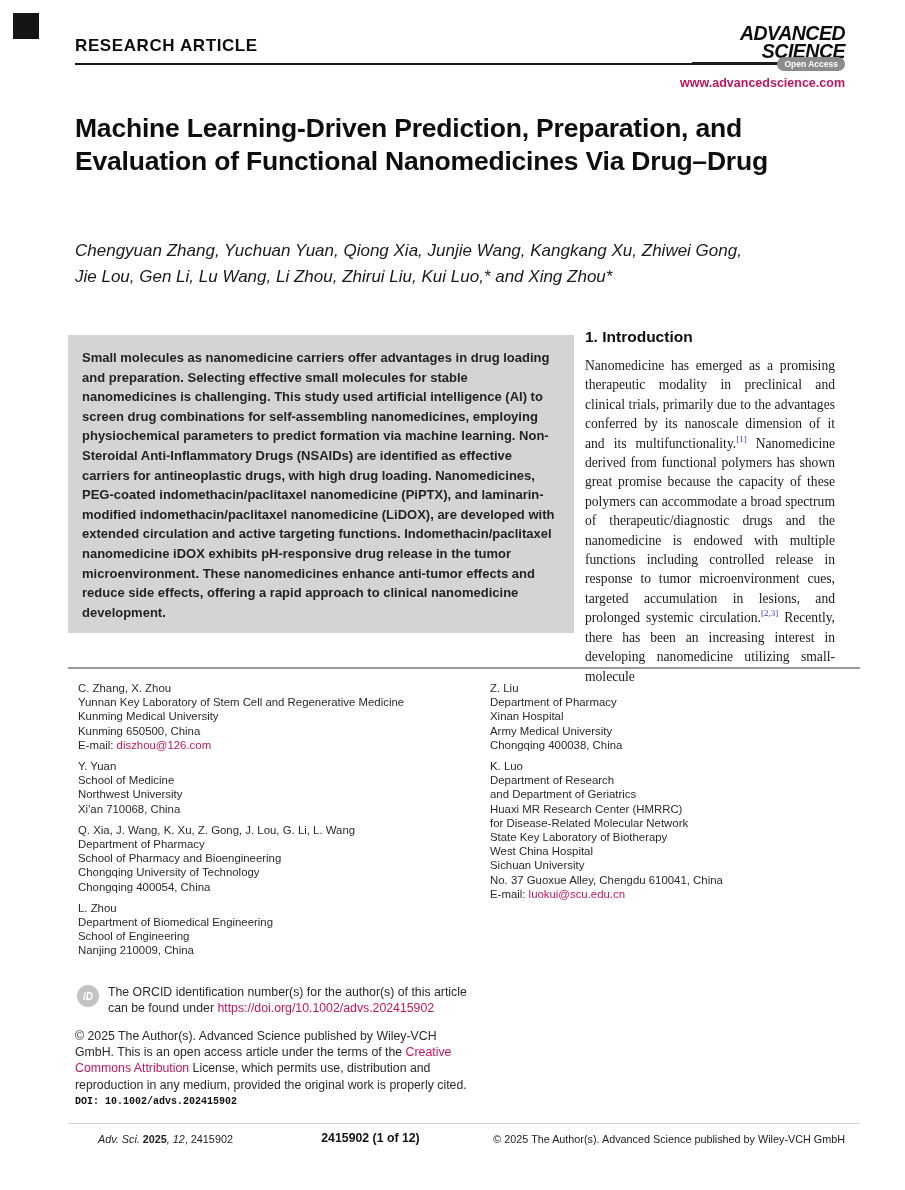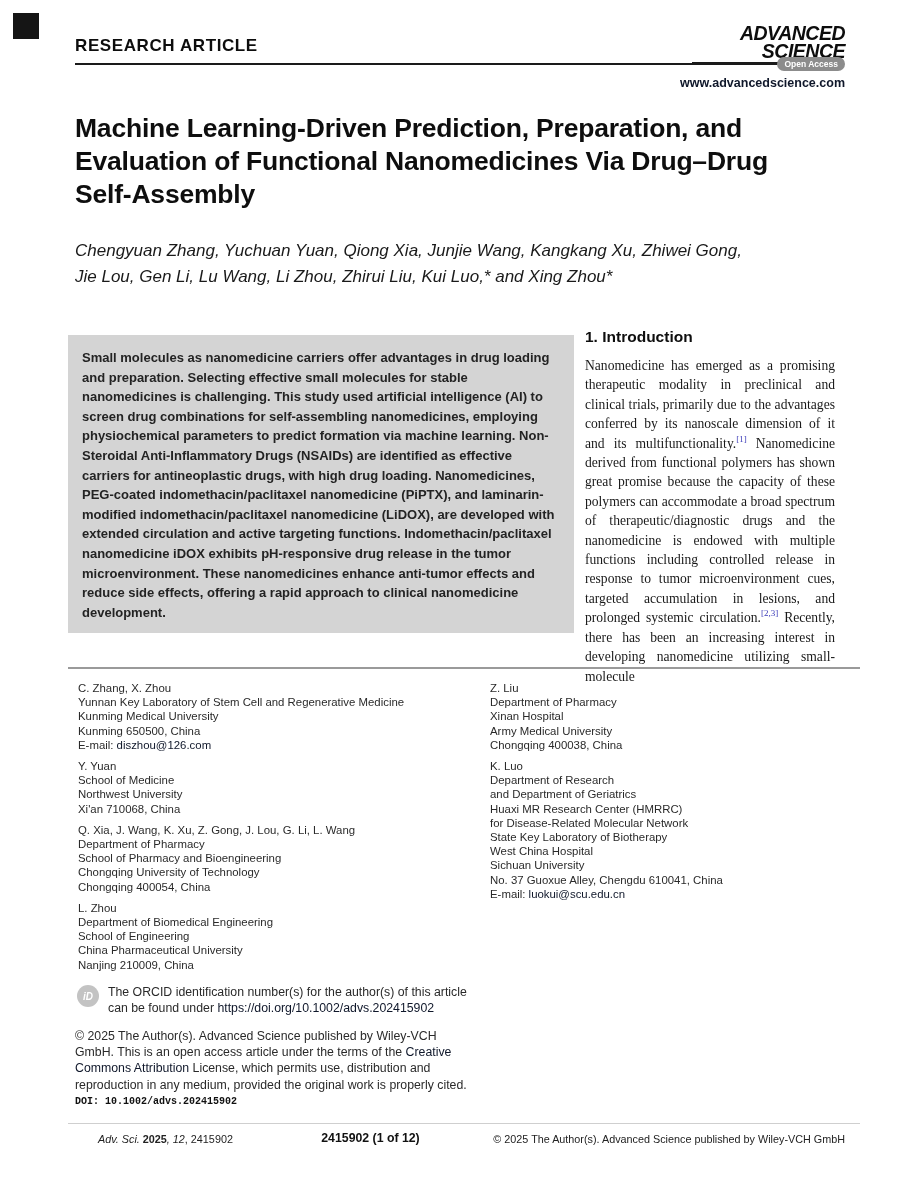--- a/index.html
+++ b/index.html
@@ -1,18 +1,18 @@
 <!DOCTYPE html>
 <html><head>
 <meta charset="utf-8">
 <style>
   html,body{margin:0;padding:0;background:#e8e8e8;}
   .page{position:relative;width:905px;height:1190px;background:#ffffff;margin:0 auto;
         font-family:"Liberation Sans",sans-serif;color:#1c1c1c;overflow:hidden;}
-  .link{color:#0f172a;text-decoration:none;cursor:pointer;}
+  .link{color:#be185d;text-decoration:none;cursor:pointer;}
   .corner-marker{position:absolute;left:13px;top:13px;width:26px;height:26px;background:#151515;}
 
   
   .kicker{position:absolute;left:75px;top:36px;font-size:17px;font-weight:bold;letter-spacing:.6px;color:#0d0d0d;}
   .head-rule{position:absolute;left:75px;top:63px;width:628px;height:2px;background:#1a1a1a;}
   .logo{position:absolute;right:60px;top:24px;width:220px;text-align:right;line-height:18px;}
   .logo-line{font-size:19.5px;font-weight:bold;font-style:italic;letter-spacing:-.5px;color:#0d0d0d;}
   .logo-rule{position:absolute;right:118px;top:62px;width:95px;height:3px;background:#1a1a1a;}
   .oa-pill{position:absolute;right:60px;top:57px;background:#8c8c8c;color:#fff;font-size:8.5px;
            padding:2px 7px;border-radius:8px;font-weight:bold;}
@@ -75,21 +75,20 @@
     <div class="logo-line">ADVANCED</div>
     <div class="logo-line">SCIENCE</div>
   </div>
   <div class="logo-rule"></div>
   <div class="oa-pill">Open Access</div>
   <a class="website link">www.advancedscience.com</a>
 
   <div class="title">
     <div>Machine Learning-Driven Prediction, Preparation, and</div>
     <div>Evaluation of Functional Nanomedicines Via Drug–Drug</div>
-    <div>Self-Assembly</div>
   </div>
 
   <div class="authors">
     <div>Chengyuan Zhang, Yuchuan Yuan, Qiong Xia, Junjie Wang, Kangkang Xu, Zhiwei Gong,</div>
     <div>Jie Lou, Gen Li, Lu Wang, Li Zhou, Zhirui Liu, Kui Luo,* and Xing Zhou*</div>
   </div>
 
   <div class="abstract">Small molecules as nanomedicine carriers offer advantages in drug loading and preparation. Selecting effective small molecules for stable nanomedicines is challenging. This study used artificial intelligence (AI) to screen drug combinations for self-assembling nanomedicines, employing physiochemical parameters to predict formation via machine learning. Non-Steroidal Anti-Inflammatory Drugs (NSAIDs) are identified as effective carriers for antineoplastic drugs, with high drug loading. Nanomedicines, PEG-coated indomethacin/paclitaxel nanomedicine (PiPTX), and laminarin-modified indomethacin/paclitaxel nanomedicine (LiDOX), are developed with extended circulation and active targeting functions. Indomethacin/paclitaxel nanomedicine iDOX exhibits pH-responsive drug release in the tumor microenvironment. These nanomedicines enhance anti-tumor effects and reduce side effects, offering a rapid approach to clinical nanomedicine development.</div>
 
   <div class="intro">
@@ -116,21 +115,20 @@
         <div class="aff-line">Q. Xia, J. Wang, K. Xu, Z. Gong, J. Lou, G. Li, L. Wang</div>
         <div class="aff-line">Department of Pharmacy</div>
         <div class="aff-line">School of Pharmacy and Bioengineering</div>
         <div class="aff-line">Chongqing University of Technology</div>
         <div class="aff-line">Chongqing 400054, China</div>
       </div>
       <div class="aff-group">
         <div class="aff-line">L. Zhou</div>
         <div class="aff-line">Department of Biomedical Engineering</div>
         <div class="aff-line">School of Engineering</div>
-        <div class="aff-line">China Pharmaceutical University</div>
         <div class="aff-line">Nanjing 210009, China</div>
       </div>
     </div>
   <div class="aff-col" id="aff-right">
       <div class="aff-group">
         <div class="aff-line">Z. Liu</div>
         <div class="aff-line">Department of Pharmacy</div>
         <div class="aff-line">Xinan Hospital</div>
         <div class="aff-line">Army Medical University</div>
         <div class="aff-line">Chongqing 400038, China</div>

